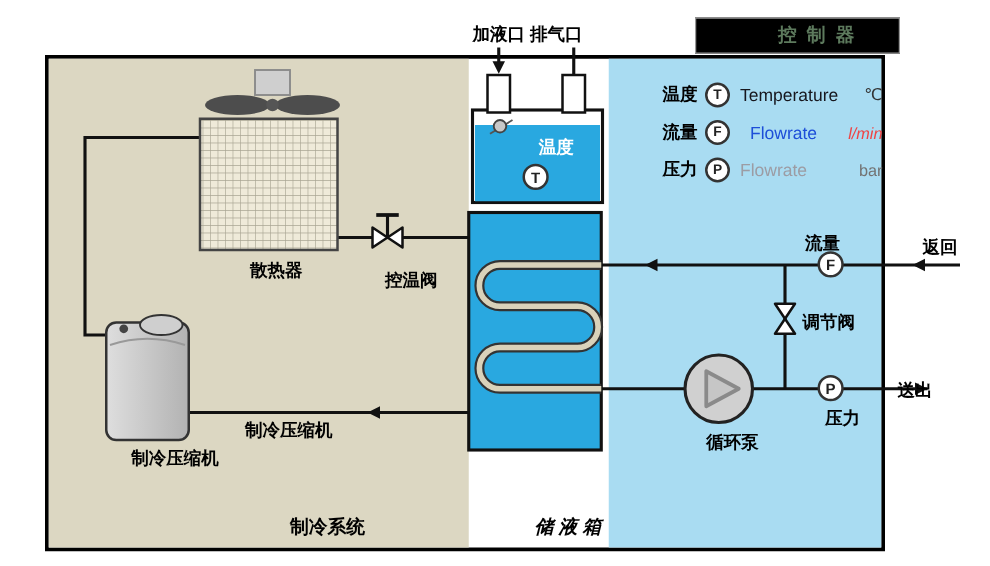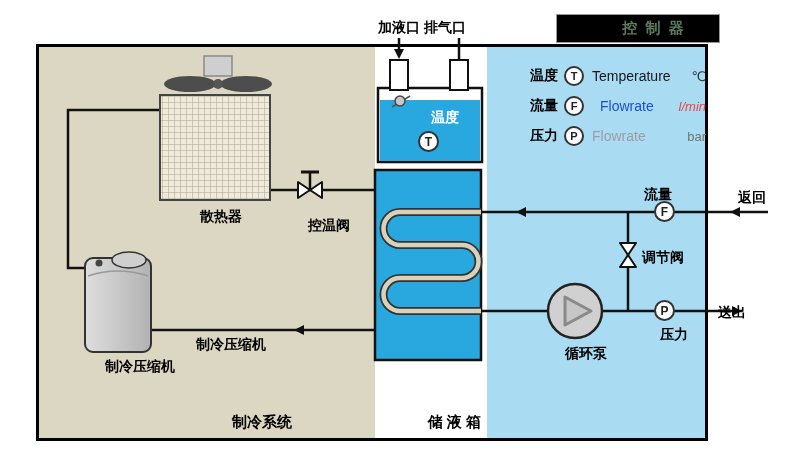--- a/index.html
+++ b/index.html
@@ -159,15 +159,15 @@
   <div class="lbl" style="left:624px;top:186px;width:48px;">流量</div>
   <div class="sensor" style="left:654px;top:201px;">F</div>
   <div class="lbl" style="left:642px;top:249px;width:60px;text-align:left;">调节阀</div>
   <div class="sensor" style="left:654px;top:300px;">P</div>
   <div class="lbl" style="left:638px;top:326px;width:50px;">压力</div>
   <div class="lbl" style="left:543px;top:345px;width:64px;">循环泵</div>
   <div class="lbl" style="left:736px;top:189px;width:30px;">返回</div>
   <div class="lbl" style="left:716px;top:304px;width:30px;">送出</div>
 
   <div class="lbl big" style="left:168px;top:413px;width:124px;">制冷系统</div>
-  <div class="lbl big" style="left:377px;top:413px;width:104px;">储 液 箱</div>
+  <div class="lbl big" style="left:377px;top:413px;width:104px;font-style:italic;">储 液 箱</div>
 
 </div>
 
 </body></html>

